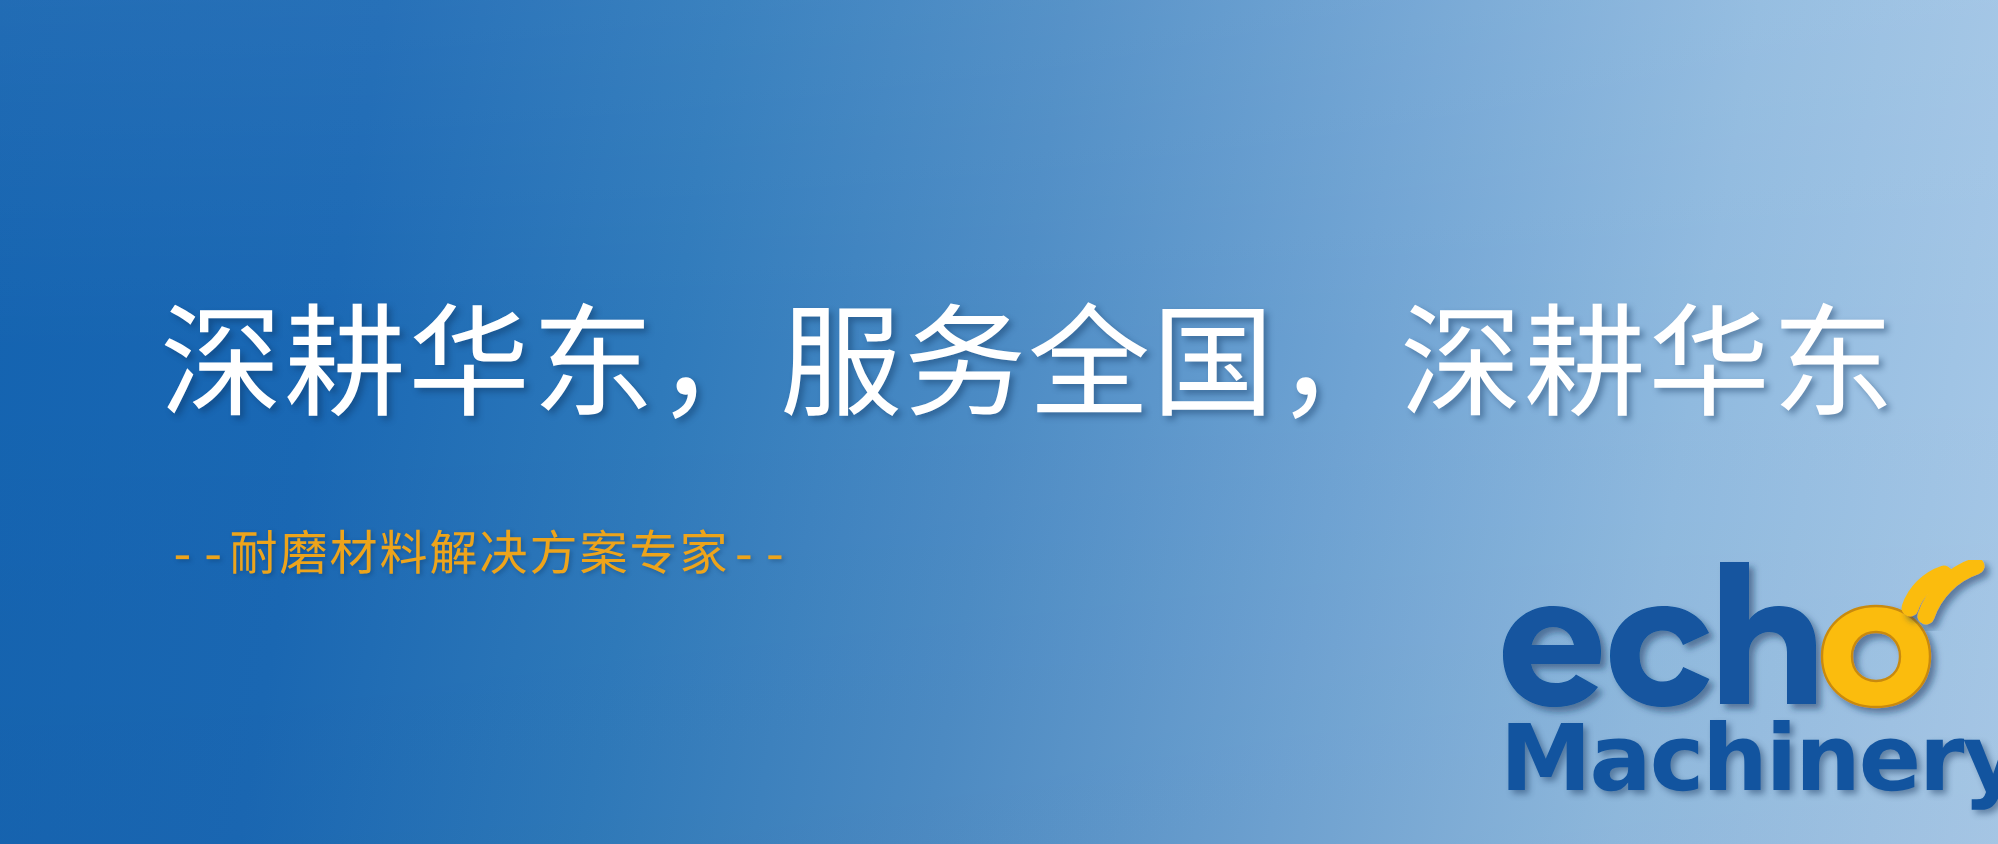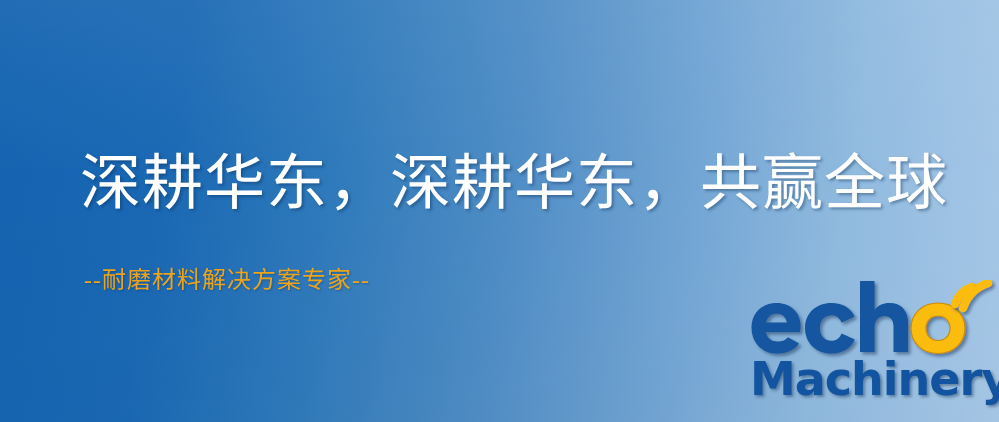--- a/index.html
+++ b/index.html
@@ -47,21 +47,21 @@
     letter-spacing: 1px;
     color: #ffffff;
     white-space: nowrap;
     text-shadow: 2px 2px 3px rgba(10, 45, 85, 0.40);
   }
 
   .subtitle {
     position: absolute;
     left: 84px;
     top: 268px;
-    font-family: Liberation Serif, serif;
+    font-family: Liberation Mono, monospace;
     font-size: 24px;
     line-height: 1;
     letter-spacing: 1px;
     color: #eda41b;
     white-space: nowrap;
     text-shadow: 1px 1px 2px rgba(10, 45, 85, 0.35);
   }
 
   
   .logo {
@@ -98,21 +98,21 @@
     text-shadow: 2px 2px 3px rgba(20, 50, 90, 0.45);
   }
 </style>
 </head>
 <body>
 
 <div class="banner">
 
   <div class="banner-sheen"></div>
 
-  <div class="headline">深耕华东，深耕华东，共赢全球</div>
+  <div class="headline">深耕华东，服务全国，深耕华东</div>
 
   <div class="subtitle">--耐磨材料解决方案专家--</div>
 
   <div class="logo">
 
     <svg class="logo-wordmark" viewBox="0 0 257 82">
       <defs>
         <filter id="dropshadow" x="-20%" y="-20%" width="150%" height="150%">
           <feDropShadow dx="2.5" dy="2.5" stdDeviation="1.6" flood-color="#14325a" flood-opacity="0.5"></feDropShadow>
         </filter>

